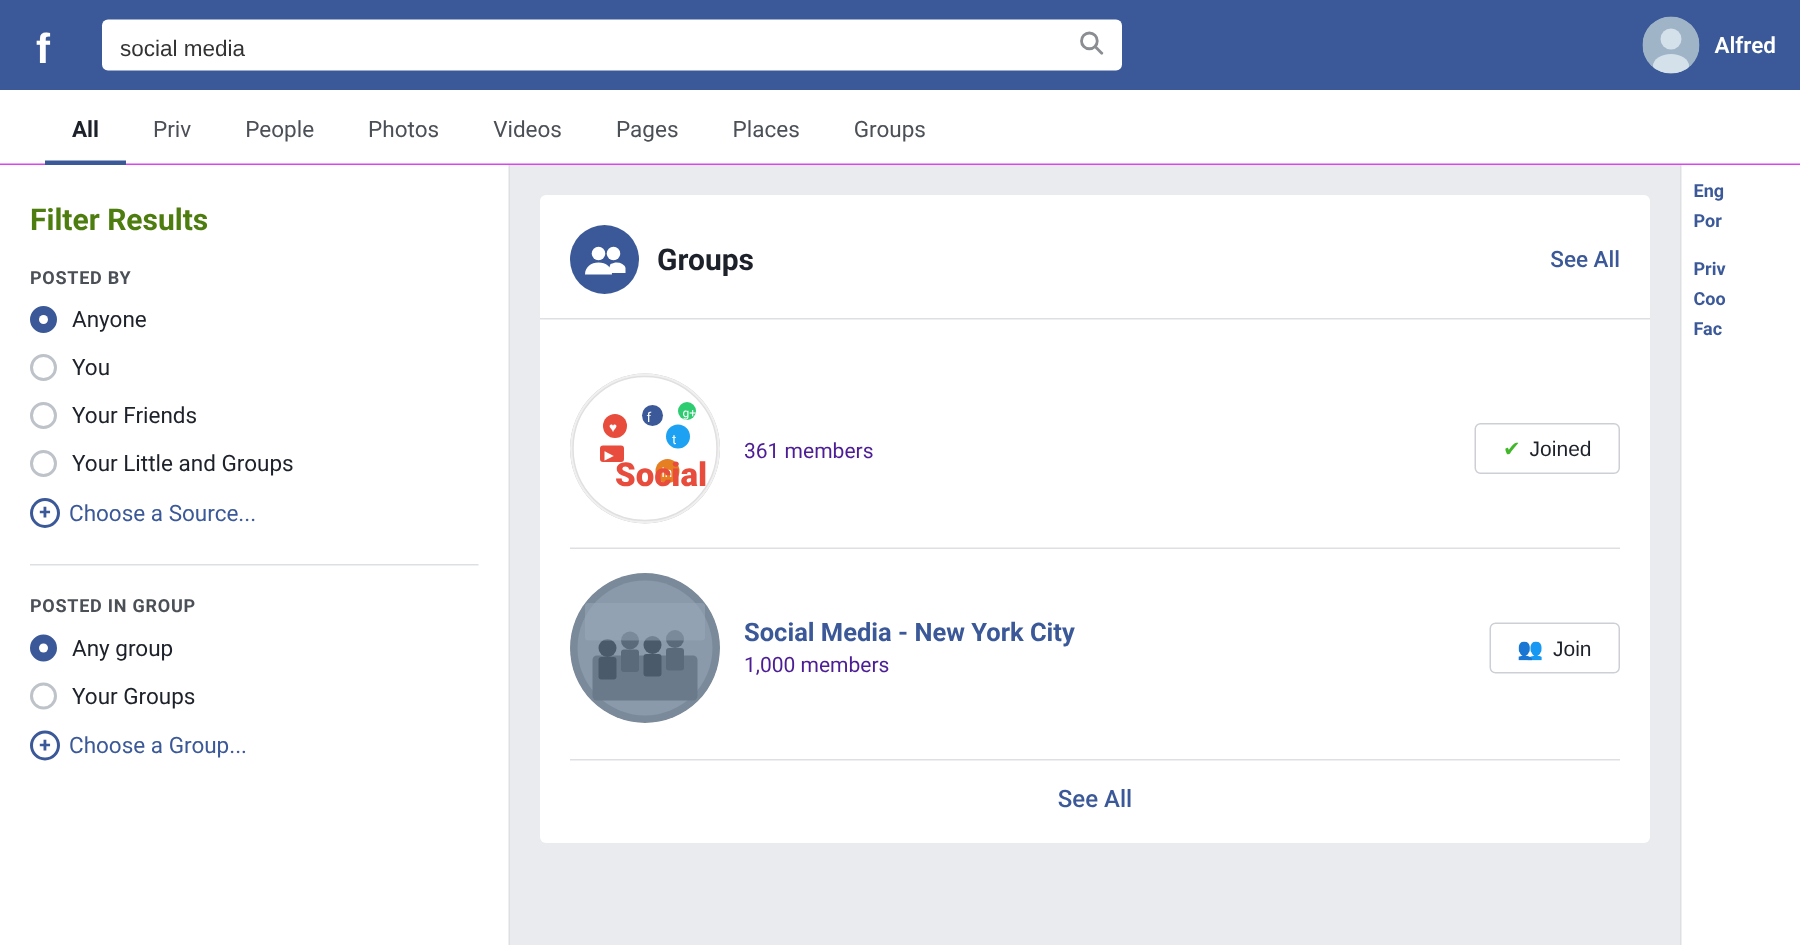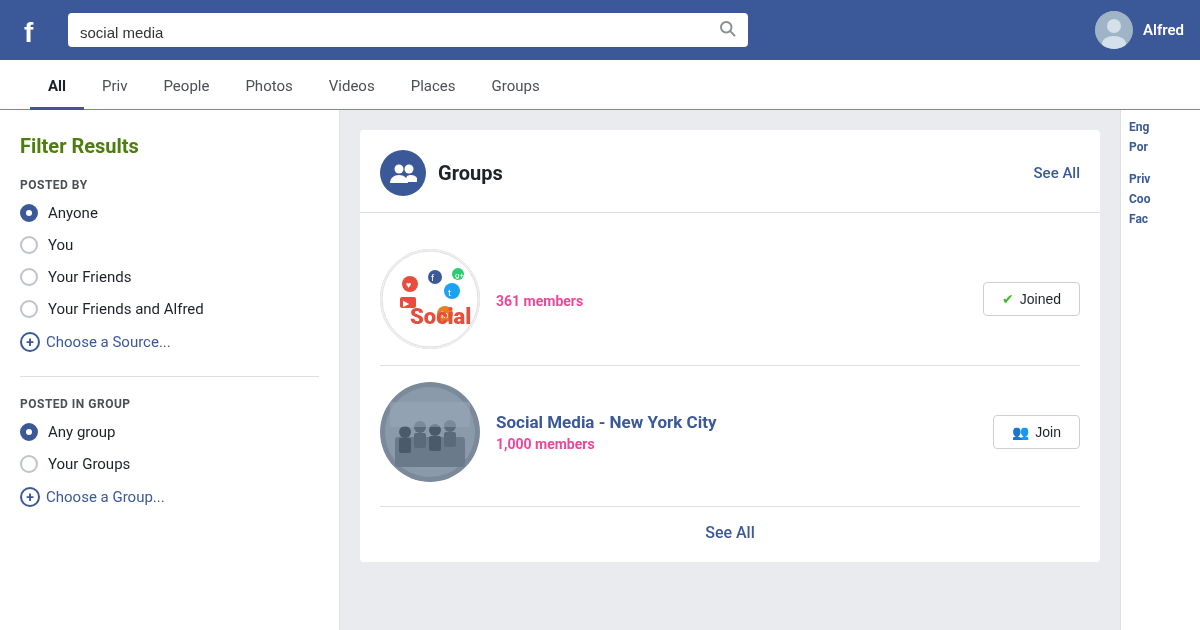--- a/index.html
+++ b/index.html
@@ -257,23 +257,22 @@
       flex: 1;
     }
     .group-name {
       font-size: 17px;
       font-weight: 700;
       color: #3b5998;
       cursor: pointer;
     }
     .group-members {
       font-size: 14px;
-      color: #ec4899;
+      color: #4c1d95;
       margin-top: 4px;
-      font-weight: bold;
     }
     .joined-btn {
       padding: 8px 18px;
       border: 1px solid #ccd0d5;
       border-radius: 4px;
       background: #fff;
       font-size: 14px;
       color: #1d2129;
       cursor: pointer;
       display: flex;
@@ -362,20 +361,21 @@
     <span>Alfred</span>
   </div>
 </div>
 
 <div class="nav-tabs">
   <div class="nav-tab active">All</div>
   <div class="nav-tab">Priv</div>
   <div class="nav-tab">People</div>
   <div class="nav-tab">Photos</div>
   <div class="nav-tab">Videos</div>
+  <div class="nav-tab">Pages</div>
   <div class="nav-tab">Places</div>
   <div class="nav-tab">Groups</div>
 </div>
 
 <div class="main-layout">
 
   <div class="sidebar">
     <div class="filter-title">Filter Results</div>
 
     <div class="filter-section-label">POSTED BY</div>
@@ -390,21 +390,21 @@
       <span class="radio-label">You</span>
     </div>
 
     <div class="radio-option">
       <div class="radio-btn"></div>
       <span class="radio-label">Your Friends</span>
     </div>
 
     <div class="radio-option">
       <div class="radio-btn"></div>
-      <span class="radio-label">Your Friends and Alfred</span>
+      <span class="radio-label">Your Little and Groups</span>
     </div>
 
     <div class="choose-source">
       <div class="plus-icon">+</div>
       <span>Choose a Source...</span>
     </div>
 
     <div class="divider-line"></div>
 
     <div class="filter-section-label">POSTED IN GROUP</div>

